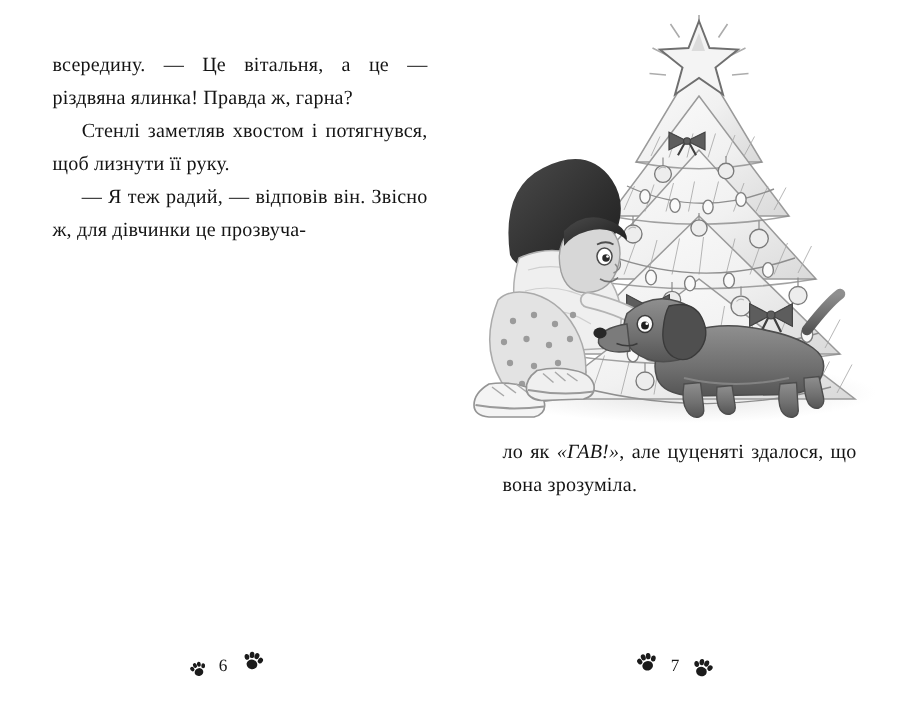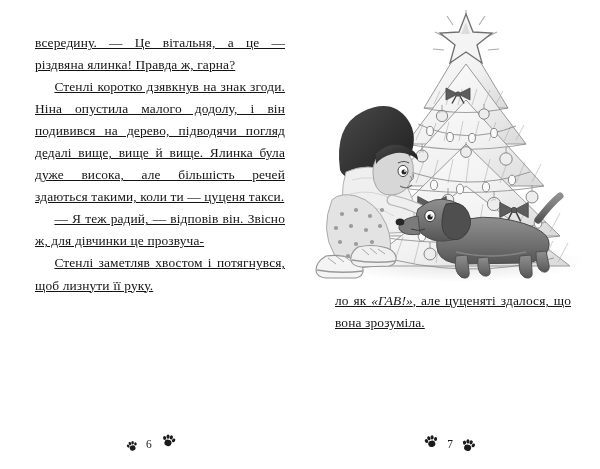--- a/index.html
+++ b/index.html
@@ -32,21 +32,20 @@
 
   
   .textcol {
     position: absolute;
     font-size: 13.4px;
     line-height: 22.05px;
     text-align: justify;
     text-justify: inter-word;
     letter-spacing: 0.01em;
     color: #141414;
-    text-decoration: underline;
     -webkit-font-smoothing: antialiased;
   }
   .textcol-left {
     left: 35px;
     top: 32px;
     width: 250px;
   }
   .textcol-right {
     left: 35px;
     top: 290px;
@@ -112,23 +111,22 @@
 </style>
 </head>
 <body>
 
 <div class="spread">
 
   <div class="page page-left">
 
     <div class="textcol textcol-left">
       <p class="noindent">всередину. — Це вітальня, а це — різдвяна ялинка! Правда ж, гарна?</p>
-      <p class="indent">Стенлі коротко дзявкнув на знак згоди. Ніна опустила малого додолу, і він подивився на дерево, підводячи погляд дедалі вище, вище й вище. Ялинка була дуже висока, але біль­шість речей здаються такими, коли ти — цуценя такси.</p>
+      <p class="indent">Стенлі заметляв хвостом і потяг­нувся, щоб лизнути її руку.</p>
       <p class="indent">— Я теж радий, — відповів він. Звісно ж, для дівчинки це прозвуча-</p>
-      <p class="indent">Стенлі заметляв хвостом і потяг­нувся, щоб лизнути її руку.</p>
     </div>
 
     <div class="folio">
       <svg class="paw paw-sm paw-left-a" viewBox="0 0 64 64">
         <ellipse cx="32" cy="42" rx="17" ry="15"></ellipse>
         <ellipse cx="11" cy="23" rx="7.5" ry="9.5" transform="rotate(-22 11 23)"></ellipse>
         <ellipse cx="25" cy="13" rx="7.5" ry="10" transform="rotate(-8 25 13)"></ellipse>
         <ellipse cx="41" cy="13" rx="7.5" ry="10" transform="rotate(8 41 13)"></ellipse>
         <ellipse cx="55" cy="24" rx="7.5" ry="9.5" transform="rotate(22 55 24)"></ellipse>
       </svg>

